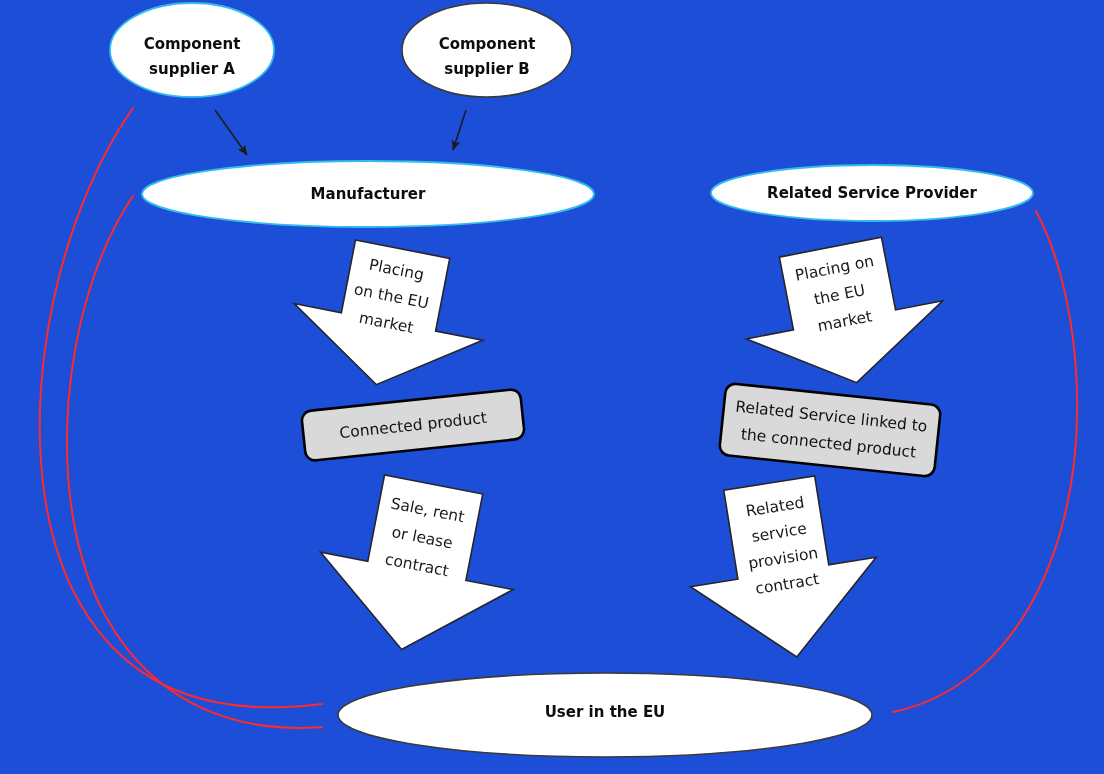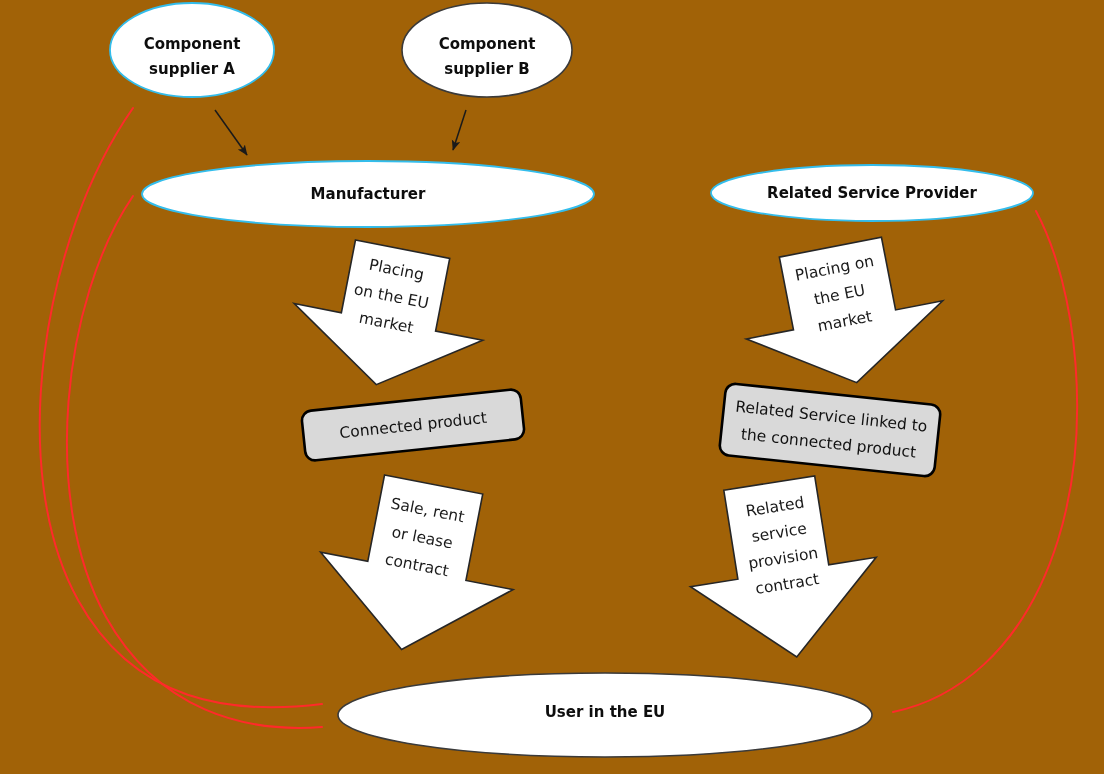--- a/index.html
+++ b/index.html
@@ -10,21 +10,21 @@
   body {
     width: 1104px;
     height: 774px;
     overflow: hidden;
     font-family: "DejaVu Sans", sans-serif;
   }
   #diagram-root {
     position: relative;
     width: 1104px;
     height: 774px;
-    background: #a16207;
+    background: #1d4ed8;
   }
   svg.diagram {
     display: block;
     width: 1104px;
     height: 774px;
   }
   .node-label-bold {
     font-family: "DejaVu Sans", sans-serif;
     font-size: 15px;
     font-weight: bold;

